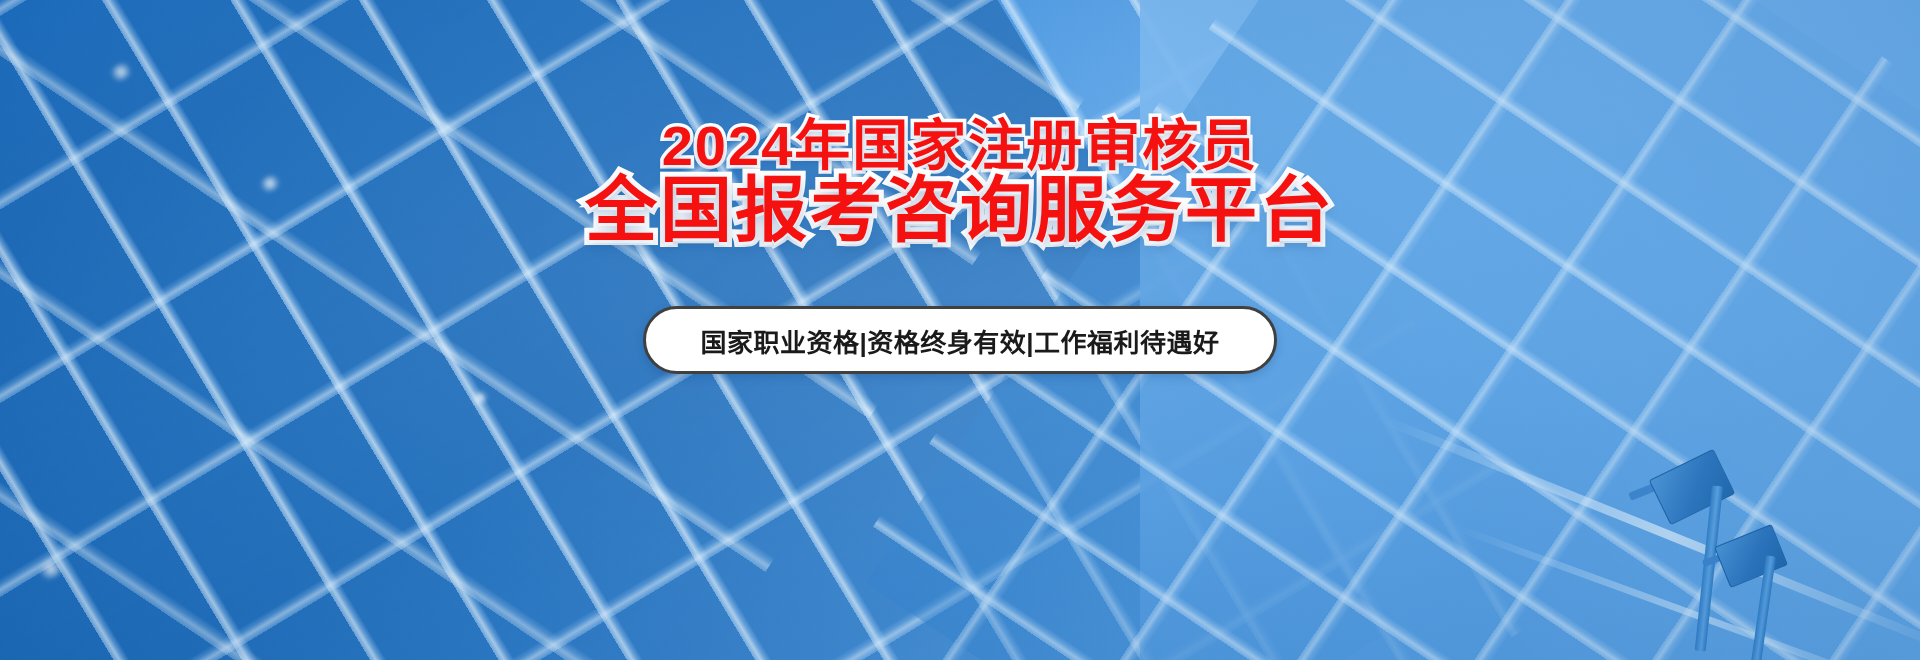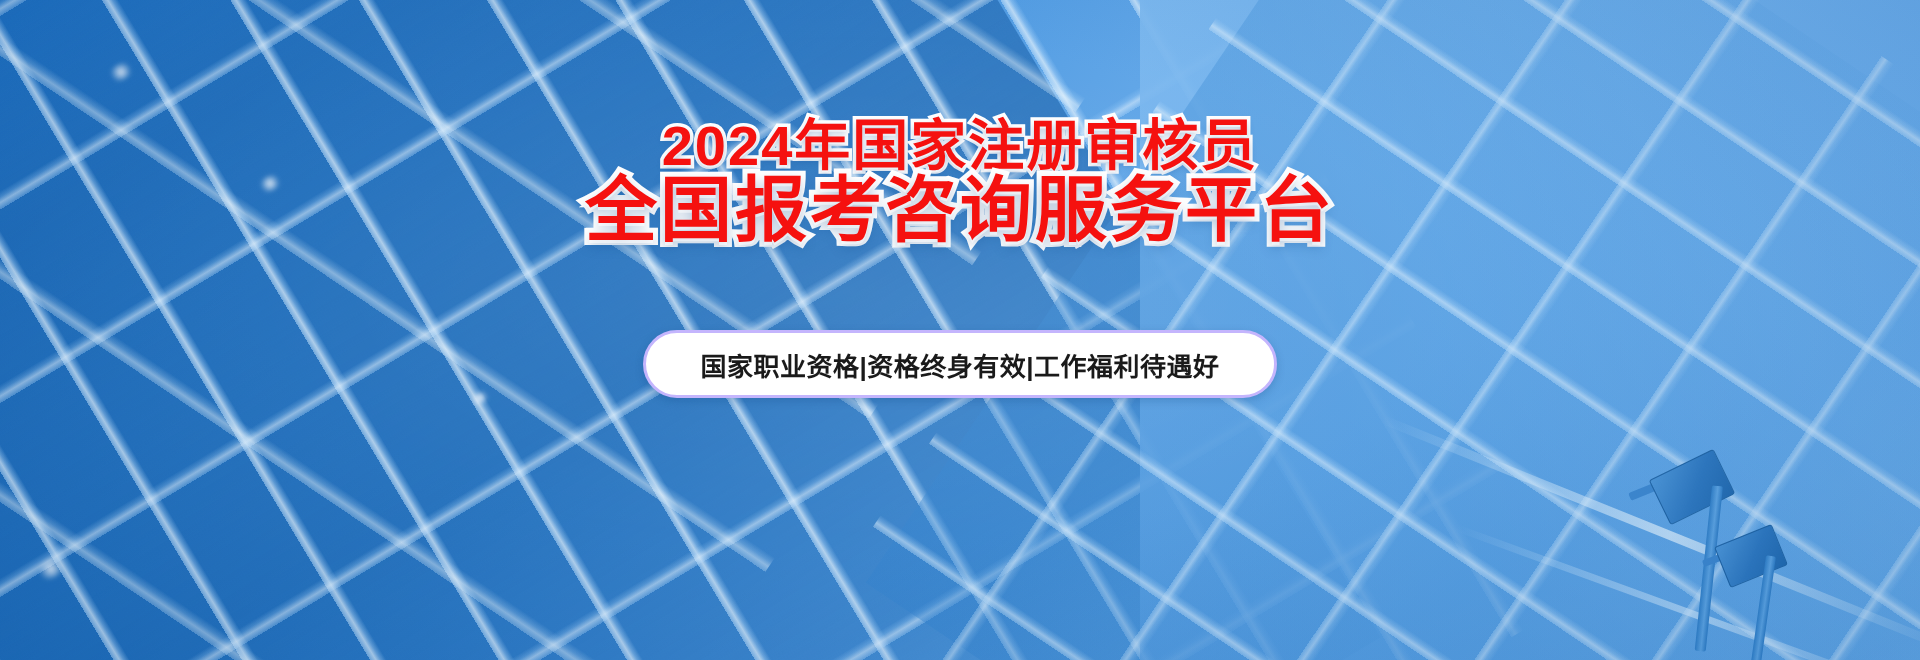--- a/index.html
+++ b/index.html
@@ -275,28 +275,28 @@
     line-height: 1;
     -webkit-text-stroke: 10px #ffffff;
     paint-order: stroke fill;
     text-shadow:
       0 3px 0 rgba(255,255,255,0.5),
       0 6px 12px rgba(16,72,138,0.34);
     white-space: nowrap;
   }
 
   .pill {
-    margin-top: 84px;
+    margin-top: 60px;
     display: inline-flex;
     align-items: center;
     justify-content: flex-end;
     height: 62px;
     padding: 0 54px;
     background: #ffffff;
-    border: 3px solid #c4b5fd;
+    border: 3px solid #404040;
     border-radius: 34px;
     box-shadow: 0 3px 9px rgba(10,60,120,0.22);
   }
   .pill-text {
     font-size: 26px;
     font-weight: bold;
     letter-spacing: 0.5px;
     color: #1a1a1a;
     white-space: nowrap;
   }

